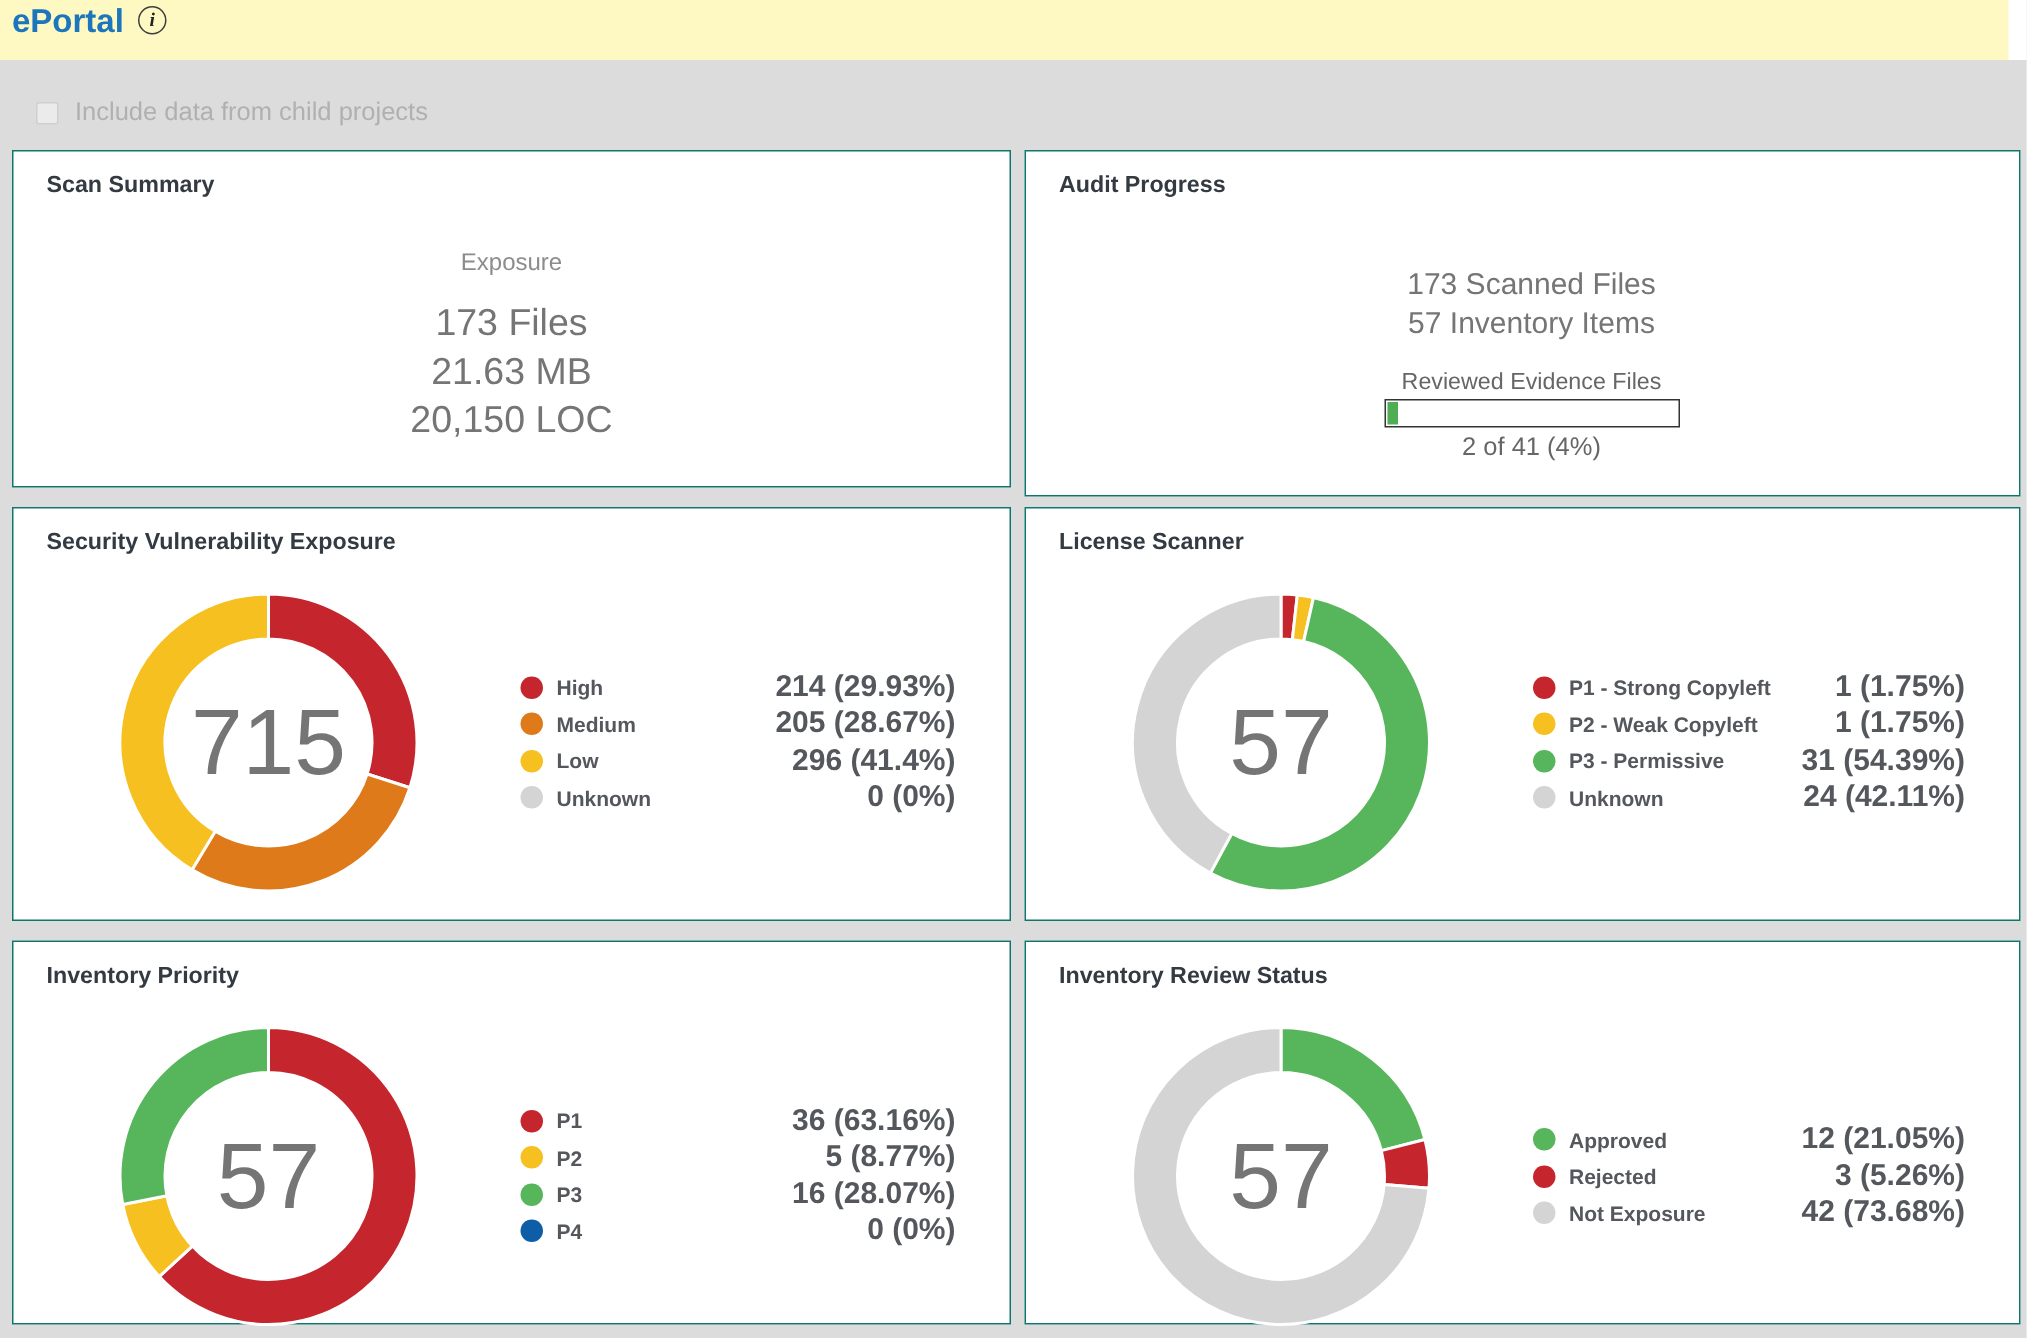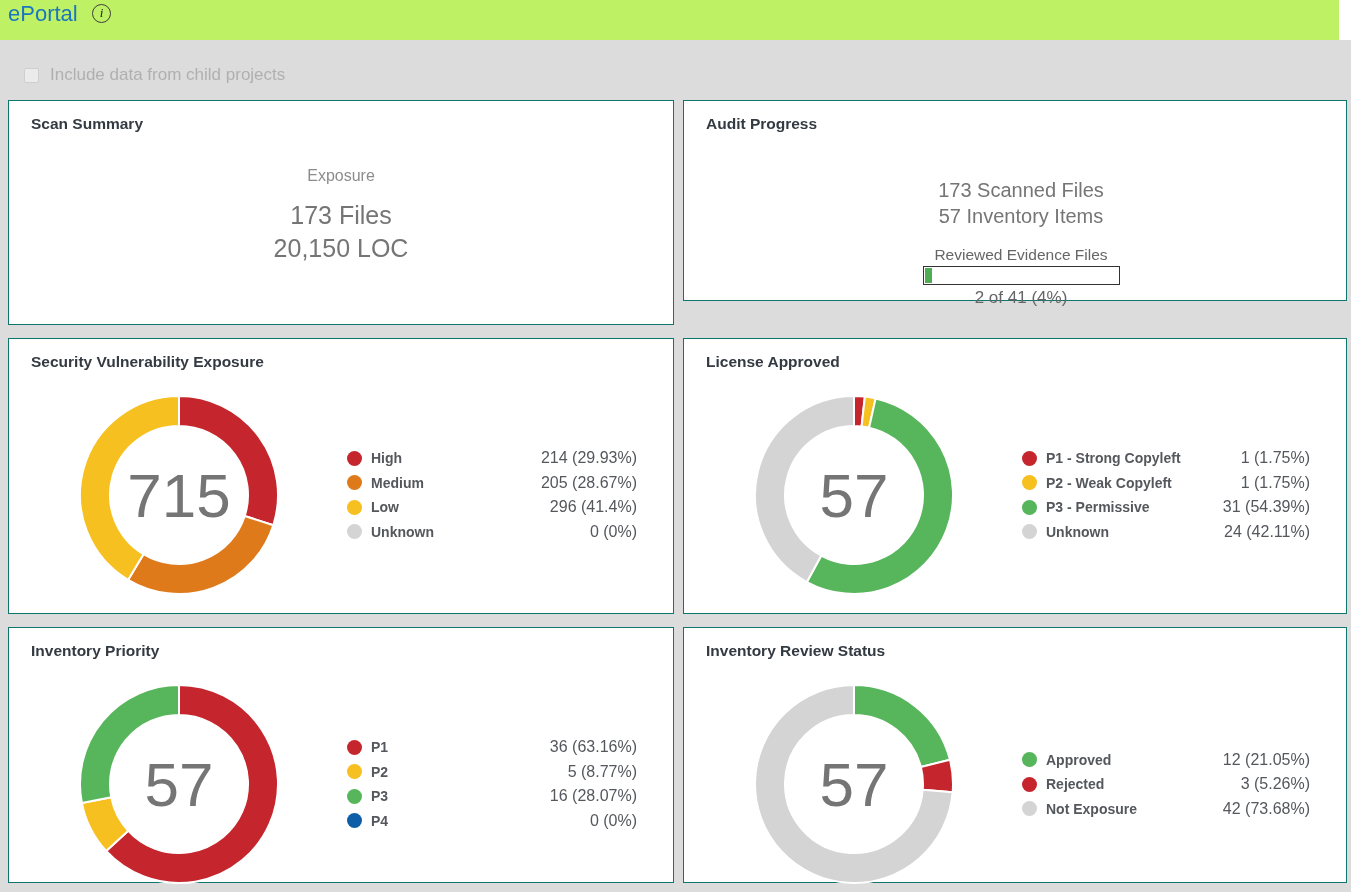--- a/index.html
+++ b/index.html
@@ -1,38 +1,38 @@
 <!DOCTYPE html>
 <html><head>
 <meta charset="utf-8">
 <style>
   html,body{margin:0;padding:0;background:#ffffff;}
   body{width:1351px;height:892px;position:relative;overflow:hidden;
        font-family:"Liberation Sans",sans-serif;-webkit-font-smoothing:antialiased;}
 
   
-  .header{position:absolute;top:0;left:0;right:12px;height:40px;background:#bef264;}
+  .header{position:absolute;top:0;left:0;right:12px;height:40px;background:#fef9c3;font-weight:bold;}
   .page-title{position:absolute;left:8px;top:1px;font-size:22px;color:#1b76bd;}
   .info-icon{position:absolute;left:92px;top:4px;width:19px;height:19px;border:1.4px solid #3d3d3d;
              border-radius:50%;box-sizing:border-box;text-align:center;line-height:16px;
              font-family:"Liberation Serif",serif;font-style:italic;font-size:13px;color:#222;cursor:pointer;}
 
   
   .panel{position:absolute;top:40px;left:0;right:0;bottom:0;background:#dcdcdc;}
 
   .checkbox-row{position:absolute;top:25px;left:24px;display:flex;align-items:center;}
   .checkbox-box{width:15px;height:15px;background:#ebebeb;border:1px solid #cfcfcf;border-radius:2px;box-sizing:border-box;}
   .checkbox-label{margin-left:11px;font-size:17px;color:#b0b0b0;}
 
   
   .card{position:absolute;background:#ffffff;border:1px solid #0f766e;box-sizing:border-box;}
   .card-title{position:absolute;top:14px;left:22px;font-size:15.5px;font-weight:bold;color:#333a42;}
 
   #card-scan   {left:8px;  top:60px; width:666px;height:225px;}
-  #card-audit  {left:683px;top:60px; width:664px;height:201px;}
+  #card-audit  {left:683px;top:60px; width:664px;height:231px;}
   #card-sec    {left:8px;  top:298px;width:666px;height:276px;}
   #card-lic    {left:683px;top:298px;width:664px;height:276px;}
   #card-pri    {left:8px;  top:587px;width:666px;height:256px;}
   #card-rev    {left:683px;top:587px;width:664px;height:256px;}
 
   
   .scan-body{position:absolute;top:66px;left:0;right:0;text-align:center;}
   .scanner-label{font-size:16px;color:#8c8c8c;line-height:18px;}
   .scan-stats{margin-top:14px;}
   .scan-stat{font-size:25px;color:#757575;line-height:32.5px;}
@@ -48,21 +48,21 @@
 
   
   .donut-wrap{position:absolute;left:70px;top:56px;width:200px;height:200px;}
   .donut-center{position:absolute;left:0;top:0;width:200px;height:200px;display:flex;
                 align-items:center;justify-content:center;font-size:62px;color:#757575;}
   .legend{position:absolute;left:338px;right:36px;top:56px;height:200px;
           display:flex;flex-direction:column;justify-content:center;}
   .legend-row{display:flex;align-items:center;height:24.5px;}
   .legend-marker{width:15px;height:15px;border-radius:50%;flex:0 0 15px;}
   .legend-label{margin-left:9px;font-size:14px;font-weight:bold;color:#54575c;}
-  .legend-value{margin-left:auto;font-size:16px;font-weight:normal;color:#54575c;}
+  .legend-value{margin-left:auto;font-size:20px;font-weight:bold;color:#54575c;}
 </style>
 </head>
 <body>
 
 <div class="header">
   <div class="page-title">ePortal</div>
   <div class="info-icon">i</div>
 </div>
 
 <div class="panel">
@@ -71,20 +71,21 @@
     <span class="checkbox-box"></span>
     <span class="checkbox-label">Include data from child projects</span>
   </div>
 
   <div class="card" id="card-scan">
     <div class="card-title">Scan Summary</div>
     <div class="scan-body">
       <div class="scanner-label">Exposure</div>
       <div class="scan-stats">
         <div class="scan-stat">173 Files</div>
+        <div class="scan-stat">21.63 MB</div>
         <div class="scan-stat">20,150 LOC</div>
       </div>
     </div>
   </div>
 
   <div class="card" id="card-audit">
     <div class="card-title">Audit Progress</div>
     <div class="audit-body">
       <div class="audit-line">173 Scanned Files</div>
       <div class="audit-line">57 Inventory Items</div>
@@ -123,21 +124,21 @@
         </div>
         <div class="legend-row">
           <span class="legend-marker" style="background: rgb(212, 212, 212);"></span>
           <span class="legend-label">Unknown</span>
           <span class="legend-value">0 (0%)</span>
         </div>
       </div>
   </div>
 
   <div class="card" id="card-lic">
-    <div class="card-title">License Approved</div>
+    <div class="card-title">License Scanner</div>
     <div class="donut-wrap"><svg width="200" height="200" viewBox="0 0 200 200">
           <path d="M100.00 1.00 A99 99 0 0 1 110.89 1.60 L107.59 31.42 A69 69 0 0 0 100.00 31.00 Z" fill="#c5262d" stroke="#ffffff" stroke-width="2" stroke-linejoin="round"></path>
           <path d="M110.89 1.60 A99 99 0 0 1 121.65 3.40 L115.09 32.67 A69 69 0 0 0 107.59 31.42 Z" fill="#f6c021" stroke="#ffffff" stroke-width="2" stroke-linejoin="round"></path>
           <path d="M121.65 3.40 A99 99 0 1 1 52.88 187.07 L67.16 160.68 A69 69 0 1 0 115.09 32.67 Z" fill="#57b65c" stroke="#ffffff" stroke-width="2" stroke-linejoin="round"></path>
           <path d="M52.88 187.07 A99 99 0 0 1 100.00 1.00 L100.00 31.00 A69 69 0 0 0 67.16 160.68 Z" fill="#d4d4d4" stroke="#ffffff" stroke-width="2" stroke-linejoin="round"></path>
         </svg>
       <div class="donut-center">57</div>
     </div>
     <div class="legend">
         <div class="legend-row">

